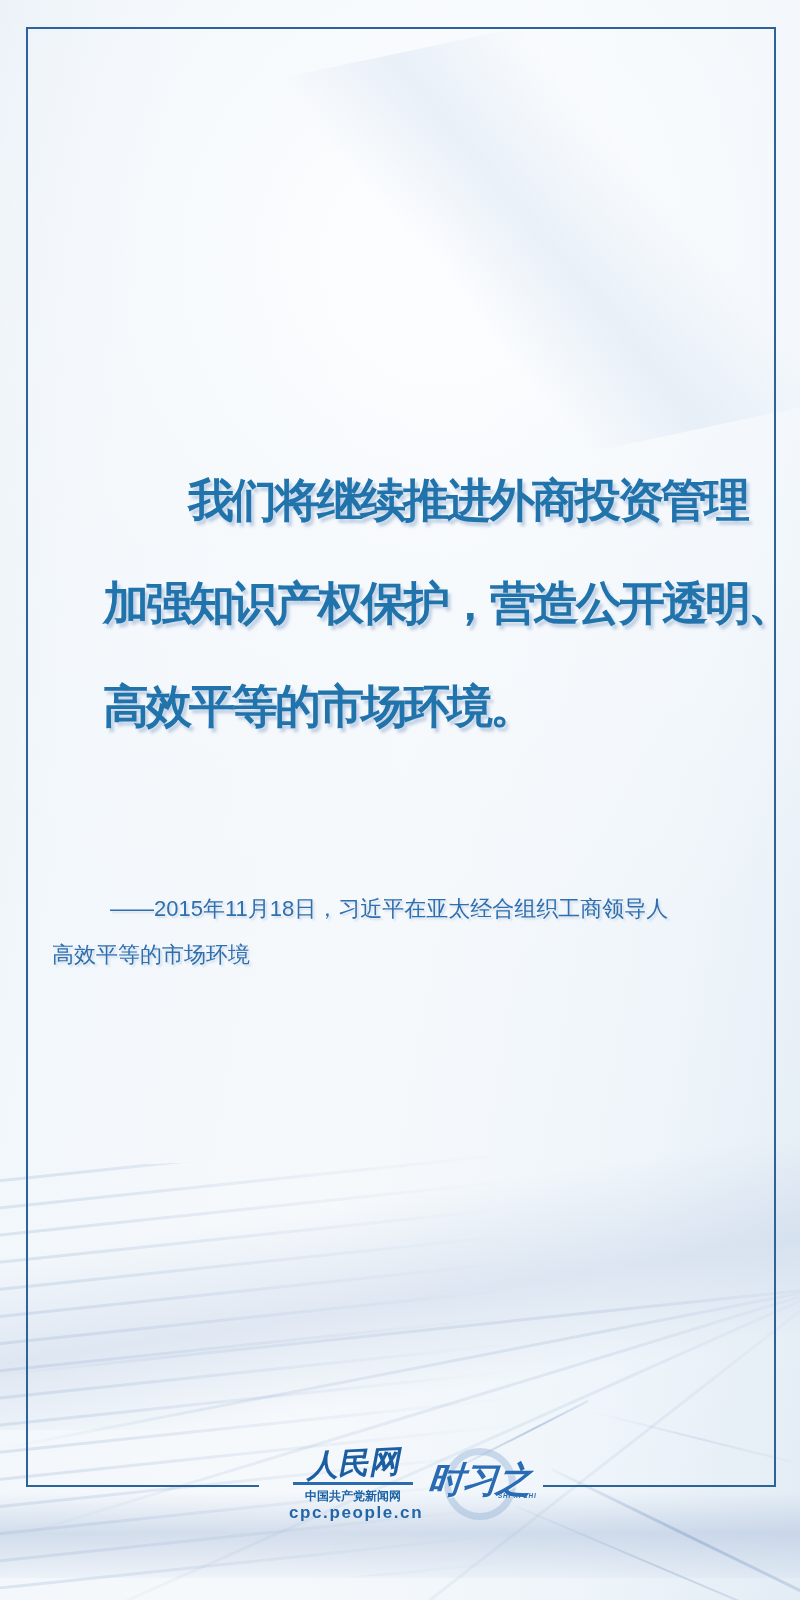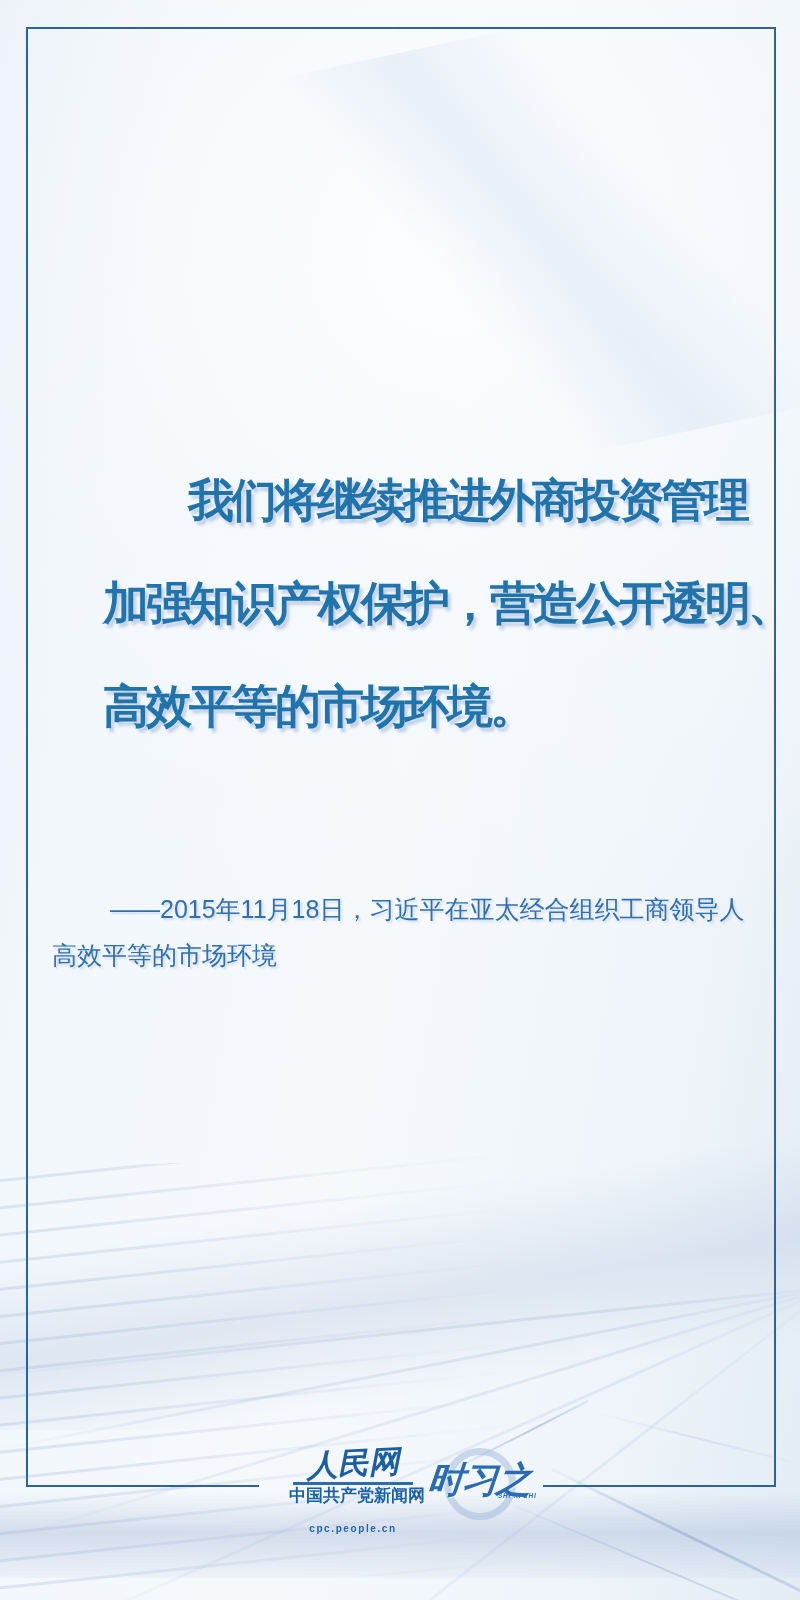--- a/index.html
+++ b/index.html
@@ -82,35 +82,35 @@
   .quote{position:absolute;left:58px;top:449px;width:700px;margin-left:45px;}
   .quote-line{
     height:103px;line-height:103px;white-space:nowrap;
     font-size:46px;font-weight:700;letter-spacing:-3px;color:#2173ab;
     text-shadow:3px 4px 3px rgba(173,193,219,.7);
   }
   .quote-line.indent{padding-left:85px;}
   
   .attribution{
     position:absolute;left:52px;top:886px;width:712px;
-    font-size:25px;line-height:46px;color:#2f6fae;letter-spacing:0;
+    font-size:22px;line-height:46px;color:#2f6fae;letter-spacing:0;
     text-shadow:2px 2px 2px rgba(180,198,222,.5);
   }
   .attr-line{white-space:nowrap;}
   .attr-line.indent{padding-left:58px;}
   
   .logo-people{position:absolute;left:289px;top:1447px;width:128px;text-align:center;}
   .pd-script{
     font-family:"DejaVu Serif", serif;font-style:italic;
     font-size:31px;line-height:33px;font-weight:700;color:#1b5ea2;
     transform:rotate(-3deg);
   }
   .pd-underline{width:120px;height:3px;background:#2a6cae;margin:2px auto 3px;}
-  .pd-sitename{font-size:17px;line-height:16px;font-weight:800;color:#1b61a5;white-space:nowrap;}
-  .pd-domain{font-size:10px;line-height:14px;font-weight:700;color:#2166a8;letter-spacing:1.6px;margin-top:18px;white-space:nowrap;}
+  .pd-sitename{font-size:12px;line-height:16px;font-weight:800;color:#1b61a5;white-space:nowrap;}
+  .pd-domain{font-size:17px;line-height:14px;font-weight:700;color:#2166a8;letter-spacing:1.6px;margin-top:2px;white-space:nowrap;}
   .logo-sxz{position:absolute;left:428px;top:1444px;width:122px;height:78px;}
   .sxz-ring{
     position:absolute;left:16px;top:4px;width:58px;height:58px;
     border:7px solid rgba(158,186,218,.5);border-radius:50%;
   }
   .sxz-text{
     position:absolute;left:0;top:12px;white-space:nowrap;
     font-size:36px;font-weight:900;font-style:italic;letter-spacing:-2px;color:#2a6cb4;
     transform:skewX(-5deg);text-shadow:1px 1px 0 rgba(255,255,255,.6);
   }

